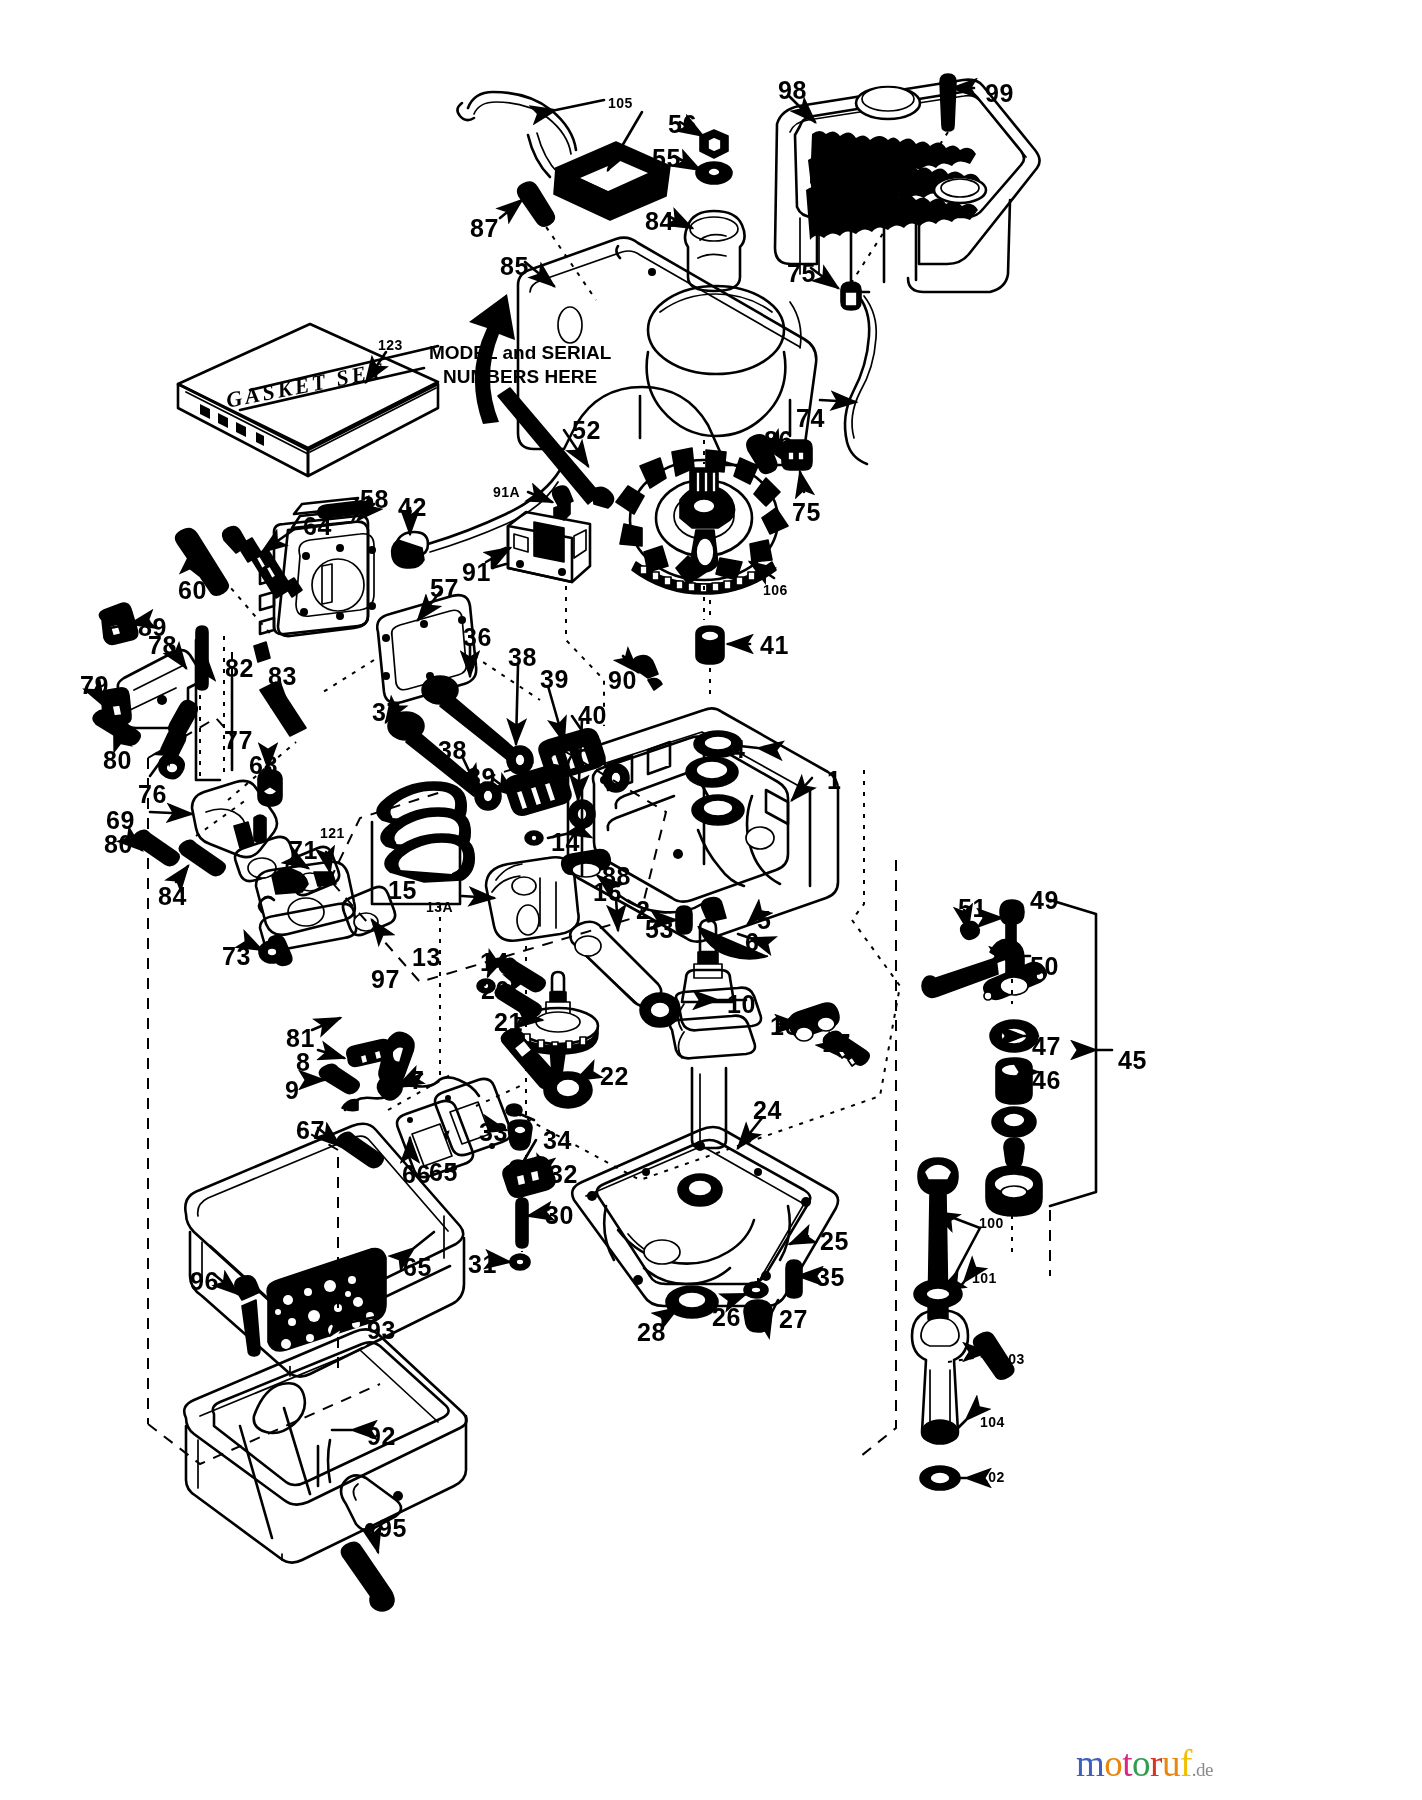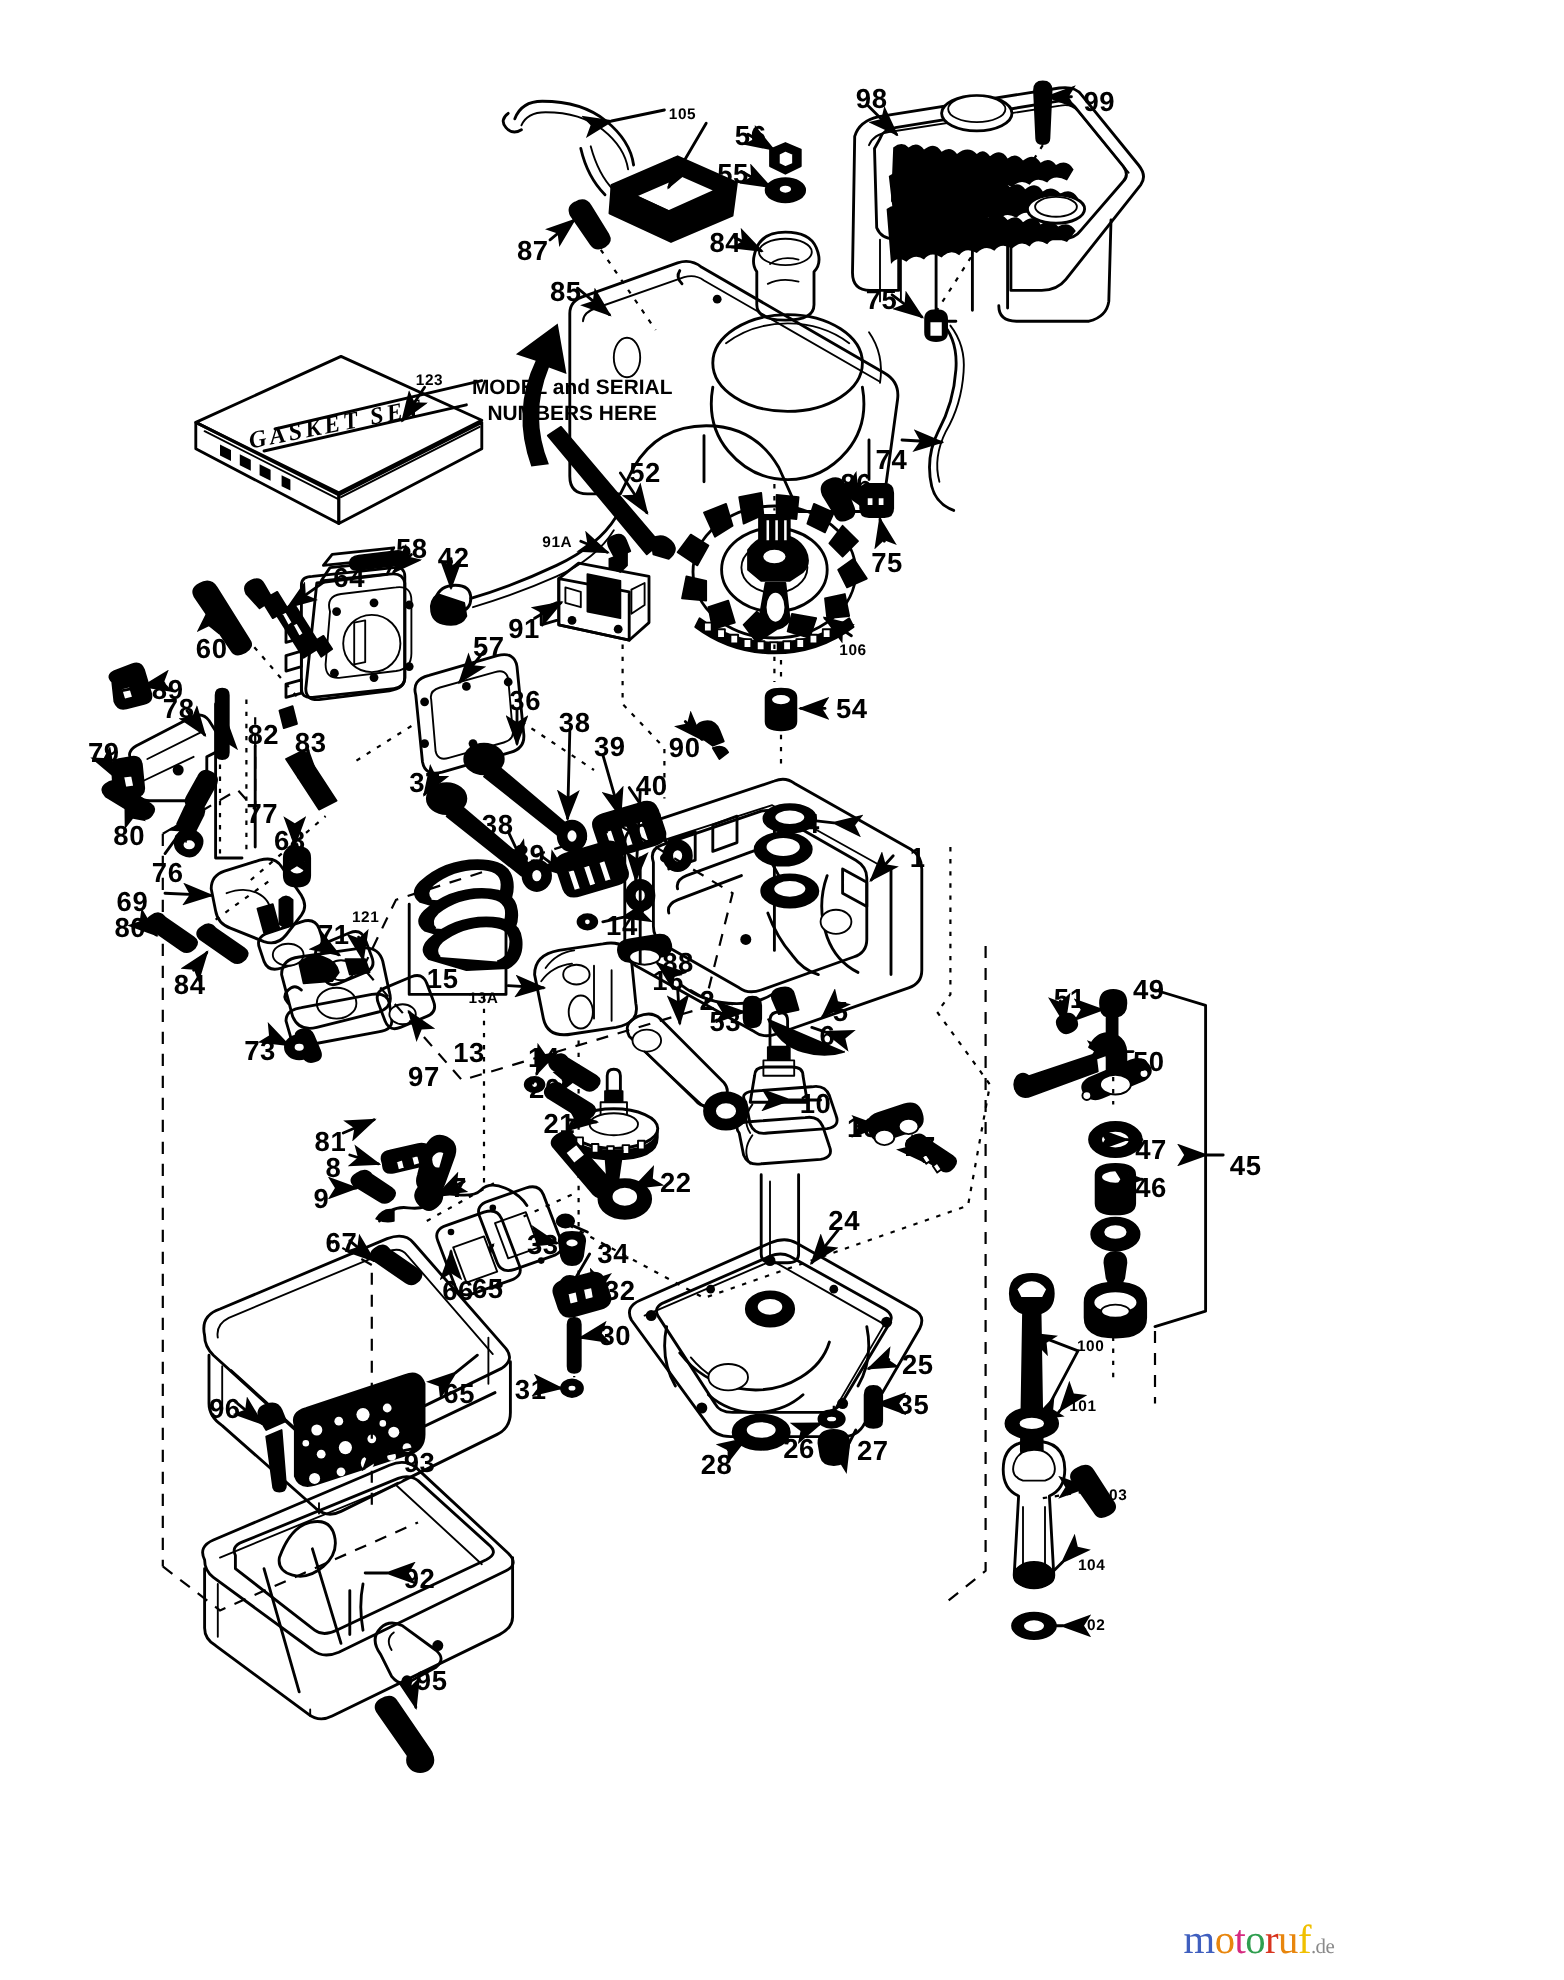--- a/index.html
+++ b/index.html
@@ -721,21 +721,21 @@
       <div class="cn sm" style="left: 763px; top: 583px;">106</div>
       <div class="cn" style="left: 430px; top: 576px; text-align: center;">57</div>
       <div class="cn" style="left: 138px; top: 615px;">89</div>
       <div class="cn" style="left: 148px; top: 633px;">78</div>
       <div class="cn" style="left: 225px; top: 656px;">82</div>
       <div class="cn" style="left: 268px; top: 664px;">83</div>
       <div class="cn" style="left: 463px; top: 625px;">36</div>
       <div class="cn" style="left: 508px; top: 645px;">38</div>
       <div class="cn" style="left: 540px; top: 667px;">39</div>
       <div class="cn" style="left: 608px; top: 644px; margin-top: 24px;">90</div>
-      <div class="cn" style="left: 760px; top: 633px;">54</div>
+      <div class="cn" style="left: 760px; top: 633px;">41</div>
       <div class="cn" style="left: 80px; top: 673px;">79</div>
       <div class="cn" style="left: 372px; top: 700px;">37</div>
       <div class="cn" style="left: 578px; top: 703px;">40</div>
       <div class="cn" style="left: 731px; top: 737px;">4</div>
       <div class="cn" style="left: 103px; top: 748px;">80</div>
       <div class="cn" style="left: 224px; top: 728px;">77</div>
       <div class="cn" style="left: 138px; top: 782px;">76</div>
       <div class="cn" style="left: 249px; top: 753px;">68</div>
       <div class="cn" style="left: 438px; top: 738px;">38</div>
       <div class="cn" style="left: 467px; top: 765px;">39</div>

